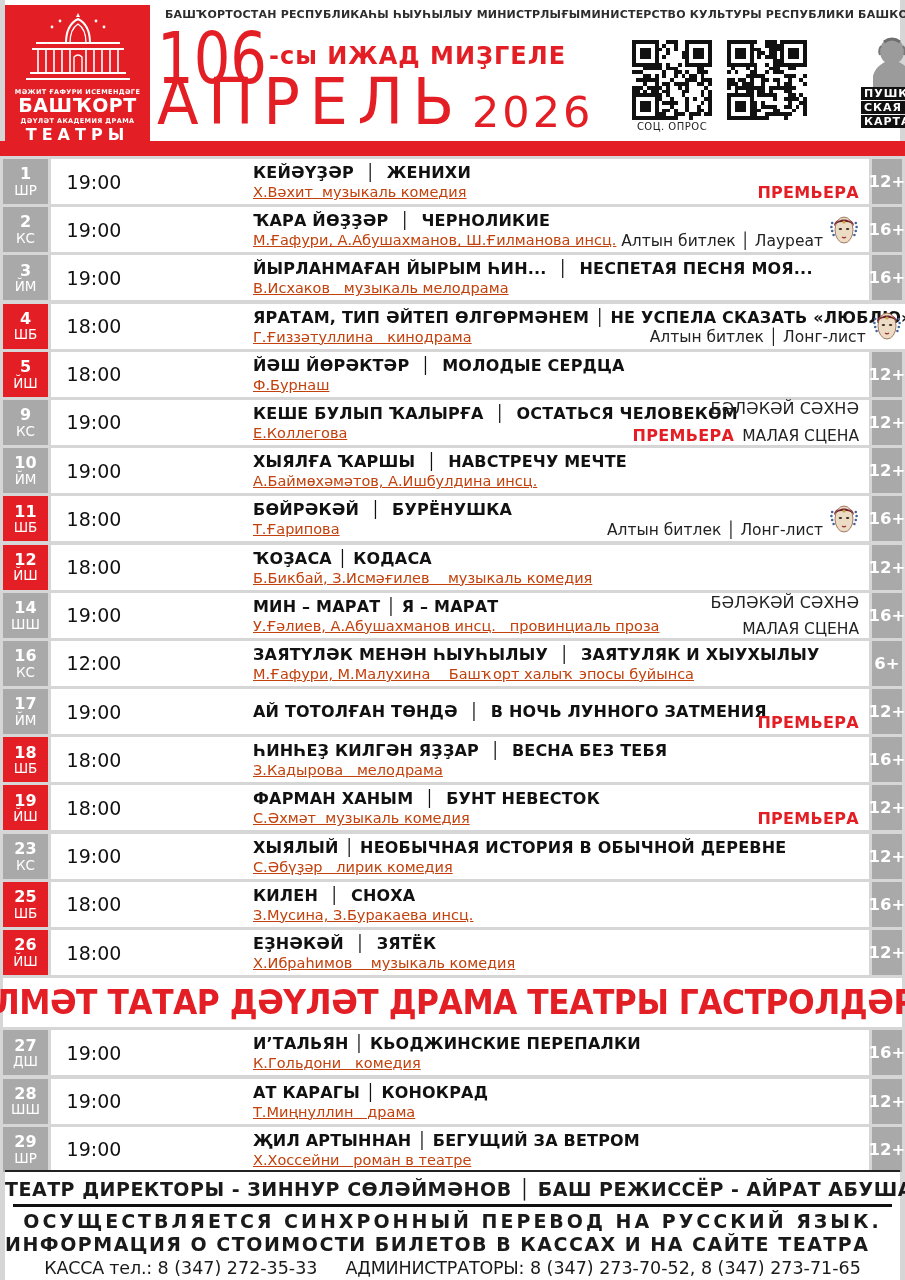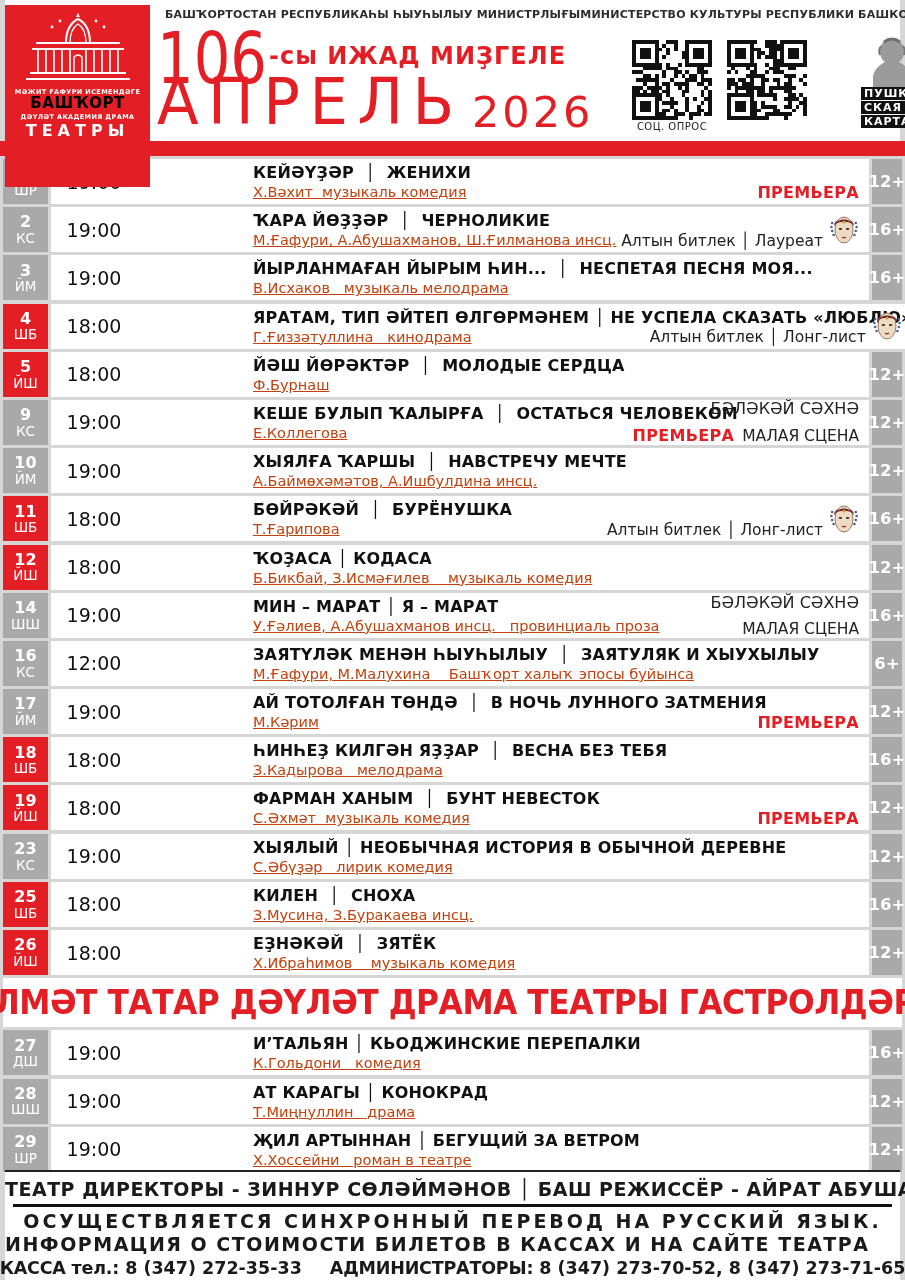--- a/index.html
+++ b/index.html
@@ -6,25 +6,25 @@
   body{
     width:905px;height:1280px;position:relative;overflow:hidden;
     background:#d6d6d6;
     font-family:"DejaVu Sans","Liberation Sans",sans-serif;
     color:#1a1a1a;
   }
   .header{position:absolute;left:5px;top:0;width:895px;height:141px;background:#ffffff;}
   .red-stripe{position:absolute;left:0;top:141px;width:905px;height:15px;background:#e31e24;}
 
   
-  .logo-block{position:absolute;left:5px;top:5px;width:145px;height:182px;background:#e31e24;
+  .logo-block{position:absolute;left:5px;top:5px;width:145px;height:151px;background:#e31e24;
     display:flex;flex-direction:column;align-items:center;z-index:5;}
   .logo-building{margin-top:4px;}
   .logo-tiny{color:#fff;font-size:6.5px;font-weight:700;letter-spacing:.4px;white-space:nowrap;margin-top:1px;}
-  .logo-big{color:#000000;font-size:15px;font-weight:700;letter-spacing:.5px;line-height:1.05;}
+  .logo-big{color:#ffffff;font-size:19px;font-weight:700;letter-spacing:.5px;line-height:1.05;}
   .logo-big2{color:#fff;font-size:16px;font-weight:700;letter-spacing:5px;line-height:1.2;}
 
   .ministries{position:absolute;left:160px;top:8px;width:736px;display:flex;justify-content:space-between;
     font-size:11px;font-weight:700;color:#2d2d2d;letter-spacing:.2px;}
   .ministries span{white-space:nowrap;}
 
   .h-num{position:absolute;left:152px;top:22px;font-size:72px;line-height:1;color:#e31e24;
     transform:scaleX(.8);transform-origin:left top;font-weight:400;}
   .h-sfx{position:absolute;left:264px;top:42px;font-size:24px;font-weight:700;color:#e31e24;letter-spacing:1px;white-space:nowrap;}
   .h-month{position:absolute;left:152px;top:70px;font-size:64px;line-height:1;font-weight:400;color:#e31e24;
@@ -69,21 +69,21 @@
   .banner span{color:#e31e24;font-size:33px;font-weight:700;letter-spacing:-.5px;white-space:nowrap;
     transform:scaleX(.95);}
 
   
   .footer{position:absolute;left:5px;top:1170px;width:895px;background:#fff;
     border-top:2px solid #222;border-bottom:3px solid #111;padding:4px 0 5px;}
   .f-directors{text-align:center;font-size:19px;font-weight:700;letter-spacing:.5px;line-height:26px;white-space:nowrap;}
   .f-div{height:3px;background:#111;margin:2px 8px 3px;}
   .f-line1{text-align:center;font-size:19px;font-weight:700;letter-spacing:3px;line-height:23px;white-space:nowrap;}
   .f-line2{text-align:left;font-size:19px;font-weight:700;letter-spacing:1.5px;line-height:23px;white-space:nowrap;}
-  .f-line3{display:flex;justify-content:center;column-gap:28px;font-size:17.5px;font-weight:700;line-height:24px;white-space:nowrap;}
+  .f-line3{display:flex;justify-content:center;column-gap:28px;font-size:17.5px;font-weight:400;line-height:24px;white-space:nowrap;}
   .f-line3 .lbl{letter-spacing:-.2px;}
 </style>
 </head>
 <body>
 
 <div class="header">
   <div class="ministries">
     <span>БАШҠОРТОСТАН  РЕСПУБЛИКАҺЫ  ҺЫУҺЫЛЫУ  МИНИСТРЛЫҒЫ</span>
     <span>МИНИСТЕРСТВО  КУЛЬТУРЫ  РЕСПУБЛИКИ  БАШКОРТОСТАН</span>
   </div>
@@ -714,21 +714,20 @@
   </div>
       <div class="srow">
     <div class="datebox gray">
       <div class="d-num">17</div>
       <div class="d-wd">ЙМ</div>
     </div>
     <div class="cell">
       <div class="time">19:00</div>
       <div class="main">
         <div class="title">АЙ ТОТОЛҒАН ТӨНДӘ  │  В НОЧЬ ЛУННОГО ЗАТМЕНИЯ</div>
-        <div class="sub">М.Кәрим</div>
       </div>
       <div class="extras">
         <div class="extras-text">
 
           <div class="ex-bottom">
             <span class="premiere">ПРЕМЬЕРА</span>
 
           </div>
         </div>
 

